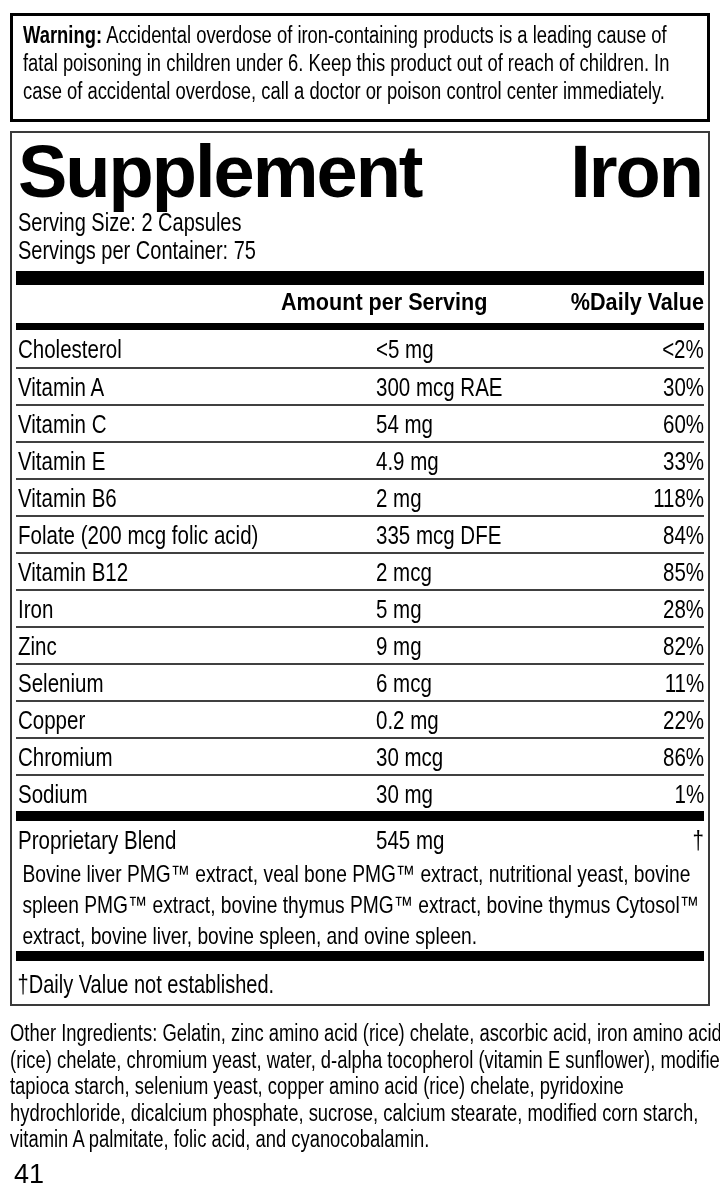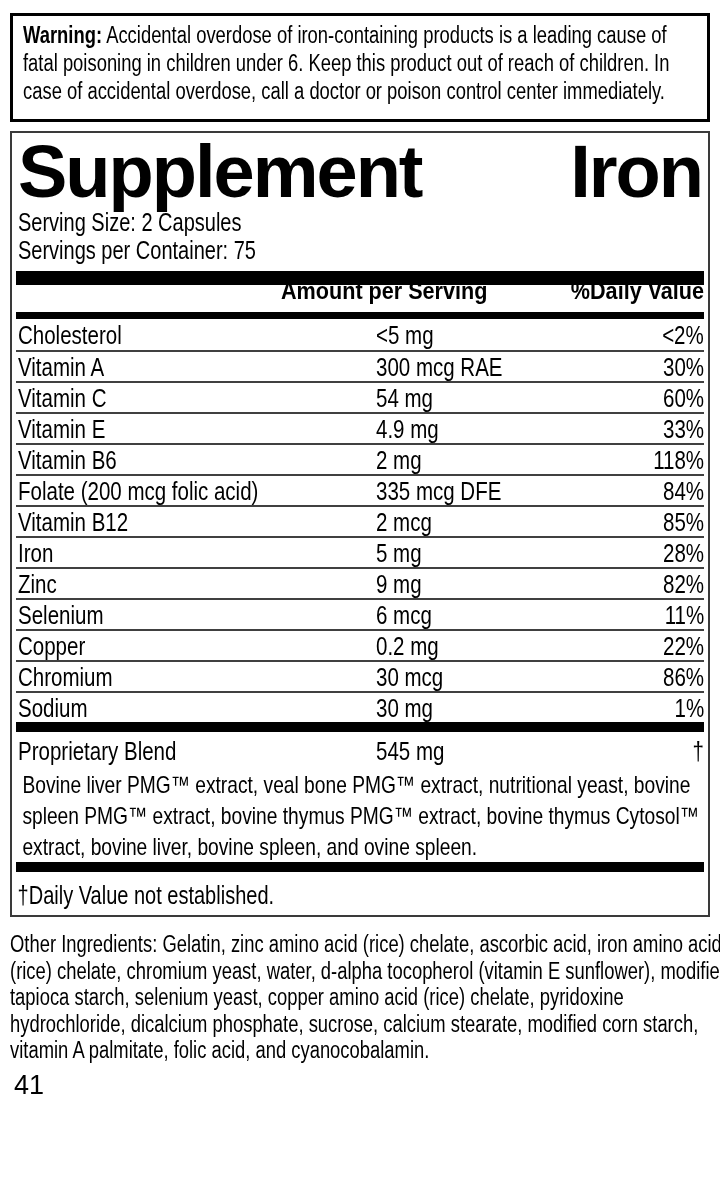--- a/index.html
+++ b/index.html
@@ -26,31 +26,31 @@
     font-weight: bold; font-size: 74px; line-height: 66px; letter-spacing: -2px;
     padding: 2px 2px 0;
   }
   .serving-block { margin-top: 3px; padding-left: 2px; }
   .serving-block p { font-size: 25px; line-height: 28px; }
 
   .bar-xl { height: 14px; background: #000; margin-top: 7px; }
   .bar-md { height: 7px;  background: #000; }
   .bar-lg { height: 10px; background: #000; }
 
-  .header-row { position: relative; height: 27px; }
+  .header-row { position: relative; height: 38px; }
   .header-row .h-amt {
     position: absolute; left: 265px; bottom: 7px; font-weight: bold; font-size: 24px;
     transform: scaleX(0.9); transform-origin: 0 100%; white-space: nowrap;
   }
   .header-row .h-dv {
     position: absolute; right: 0; bottom: 7px; font-weight: bold; font-size: 24px;
     transform: scaleX(0.9); transform-origin: 100% 100%; white-space: nowrap;
   }
 
-  .n-row { position: relative; height: 31px; }
+  .n-row { position: relative; height: 37px; }
   #nutrient-table .n-row + .n-row { border-top: 2px solid #404040; }
   .n-row .nm, .n-row .am, .n-row .dv {
     position: absolute; top: 50%; font-size: 25px; white-space: nowrap;
   }
   .n-row .nm { left: 2px;  transform: translateY(-50%) scaleX(0.82); transform-origin: 0 50%; }
   .n-row .am { left: 360px; transform: translateY(-50%) scaleX(0.82); transform-origin: 0 50%; }
   .n-row .dv { right: 0;   transform: translateY(-50%) scaleX(0.82); transform-origin: 100% 50%; }
 
   .blend-row { height: 37px; }
   .blend-desc { padding-left: 8px; font-size: 24px; line-height: 31px; }

